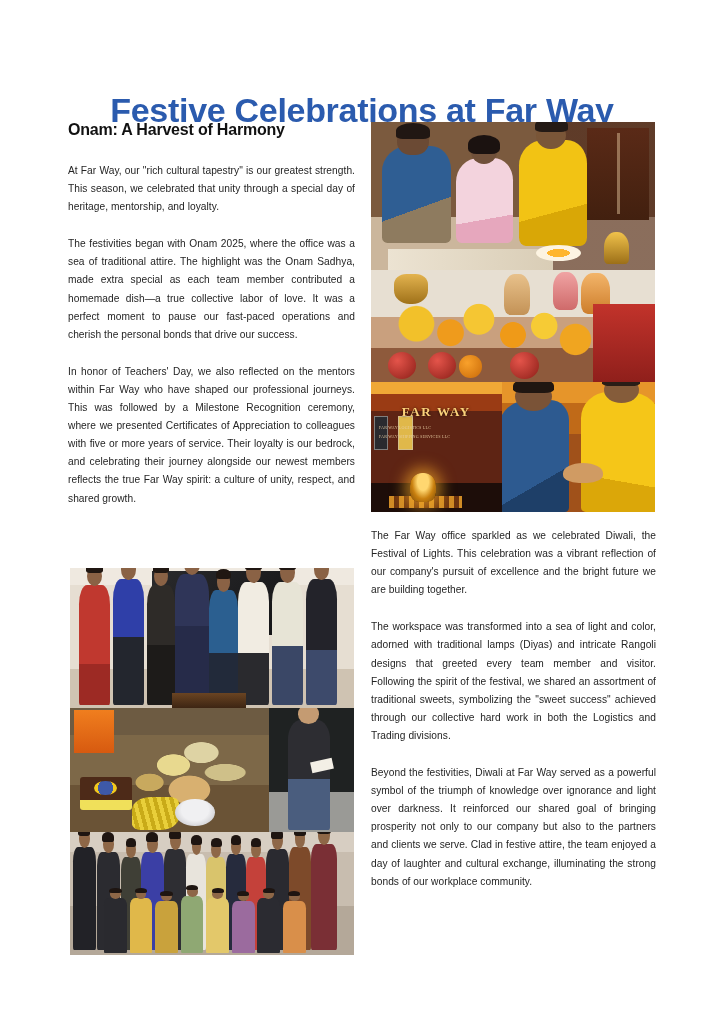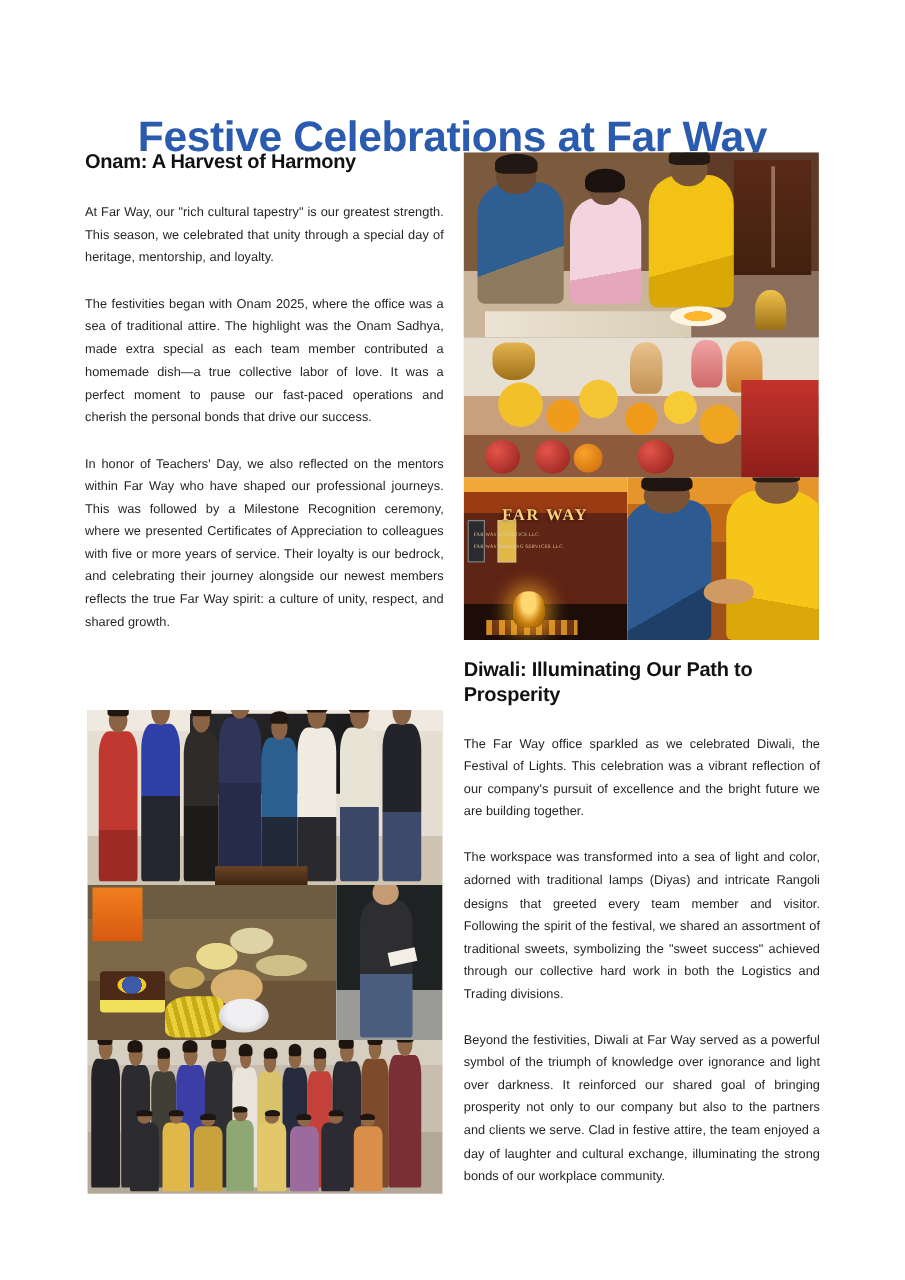--- a/index.html
+++ b/index.html
@@ -375,21 +375,20 @@
   <h1 class="doc-title">Festive Celebrations at Far Way</h1>
 
   <div class="col-left">
     <h2 class="sec-head">Onam: A Harvest of Harmony</h2>
     <p class="body">At Far Way, our "rich cultural tapestry" is our greatest strength. This season, we celebrated that unity through a special day of heritage, mentorship, and loyalty.</p>
     <p class="body">The festivities began with Onam 2025, where the office was a sea of traditional attire. The highlight was the Onam Sadhya, made extra special as each team member contributed a homemade dish—a true collective labor of love. It was a perfect moment to pause our fast-paced operations and cherish the personal bonds that drive our success.</p>
     <p class="body">In honor of Teachers' Day, we also reflected on the mentors within Far Way who have shaped our professional journeys. This was followed by a Milestone Recognition ceremony, where we presented Certificates of Appreciation to colleagues with five or more years of service. Their loyalty is our bedrock, and celebrating their journey alongside our newest members reflects the true Far Way spirit: a culture of unity, respect, and shared growth.</p>
   </div>
 
   <div class="col-right" style="top:527px;">
-    <h2 class="sec-head right-head">Diwali: Illuminating Our Path to Prosperity</h2>
     <p class="body">The Far Way office sparkled as we celebrated Diwali, the Festival of Lights. This celebration was a vibrant reflection of our company's pursuit of excellence and the bright future we are building together.</p>
     <p class="body">The workspace was transformed into a sea of light and color, adorned with traditional lamps (Diyas) and intricate Rangoli designs that greeted every team member and visitor. Following the spirit of the festival, we shared an assortment of traditional sweets, symbolizing the "sweet success" achieved through our collective hard work in both the Logistics and Trading divisions.</p>
     <p class="body">Beyond the festivities, Diwali at Far Way served as a powerful symbol of the triumph of knowledge over ignorance and light over darkness. It reinforced our shared goal of bringing prosperity not only to our company but also to the partners and clients we serve. Clad in festive attire, the team enjoyed a day of laughter and cultural exchange, illuminating the strong bonds of our workplace community.</p>
   </div>
 
   <div class="photo-block" id="photos-onam">
 
     <div class="strip" id="o1">
       <div class="ph">
         <div class="cupboard"></div>

